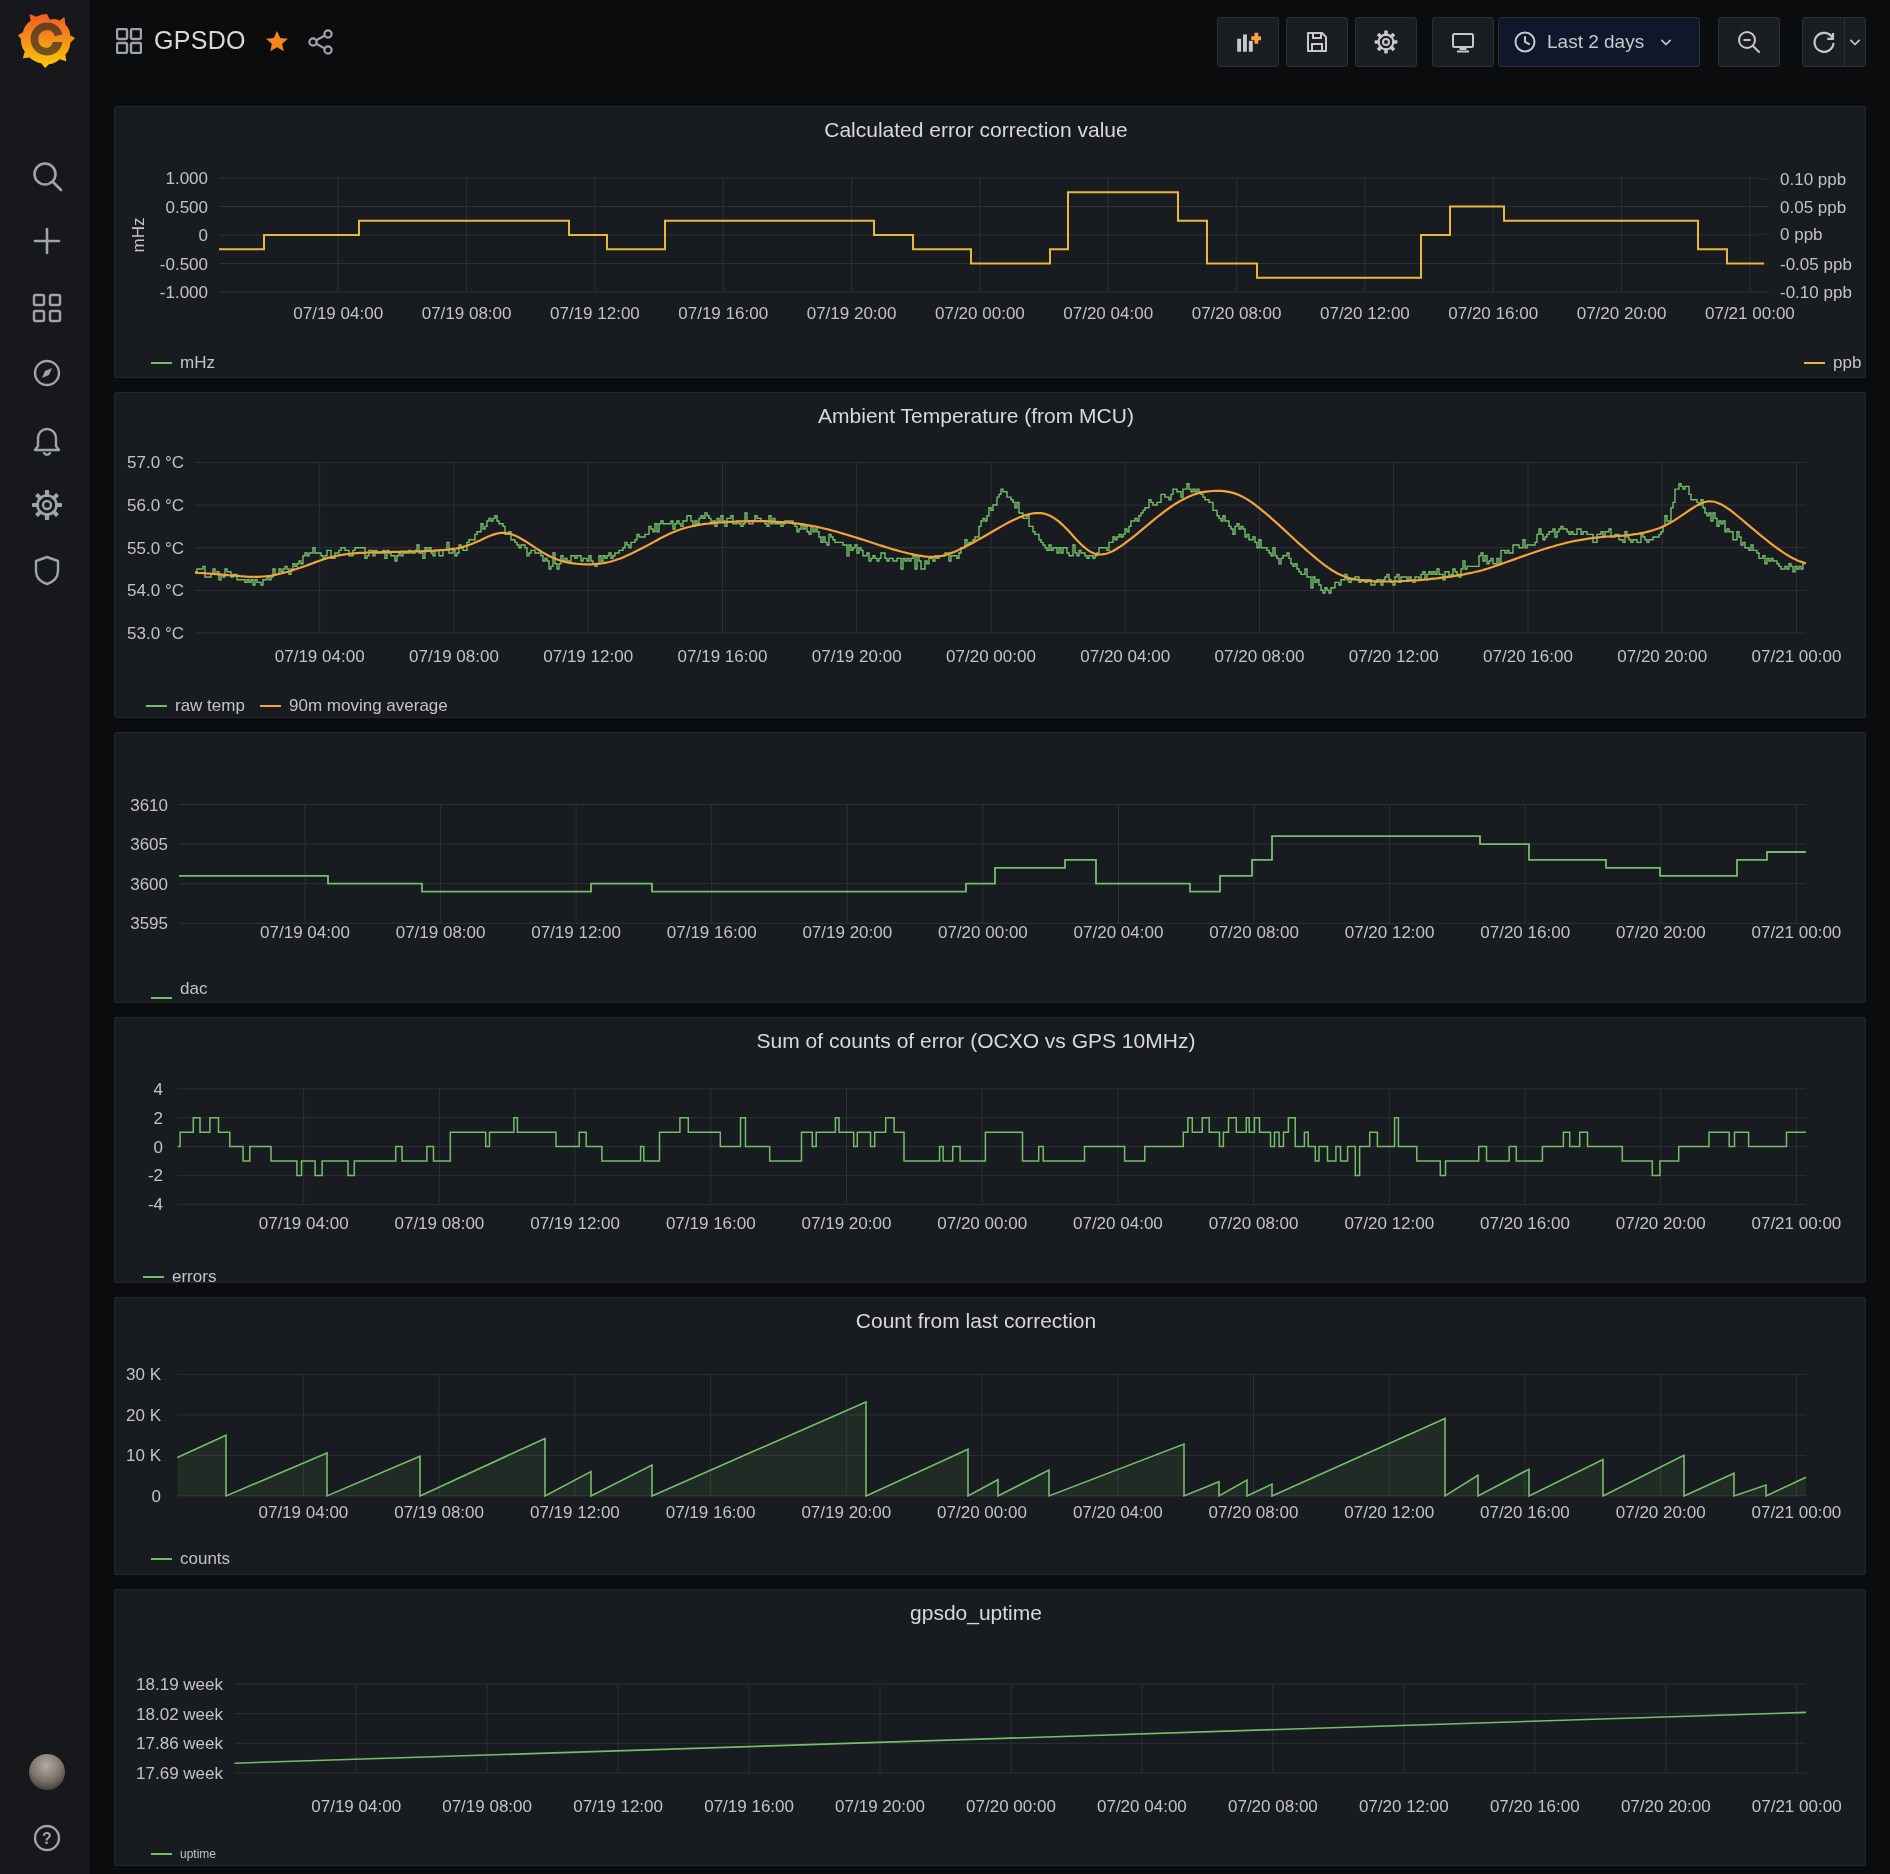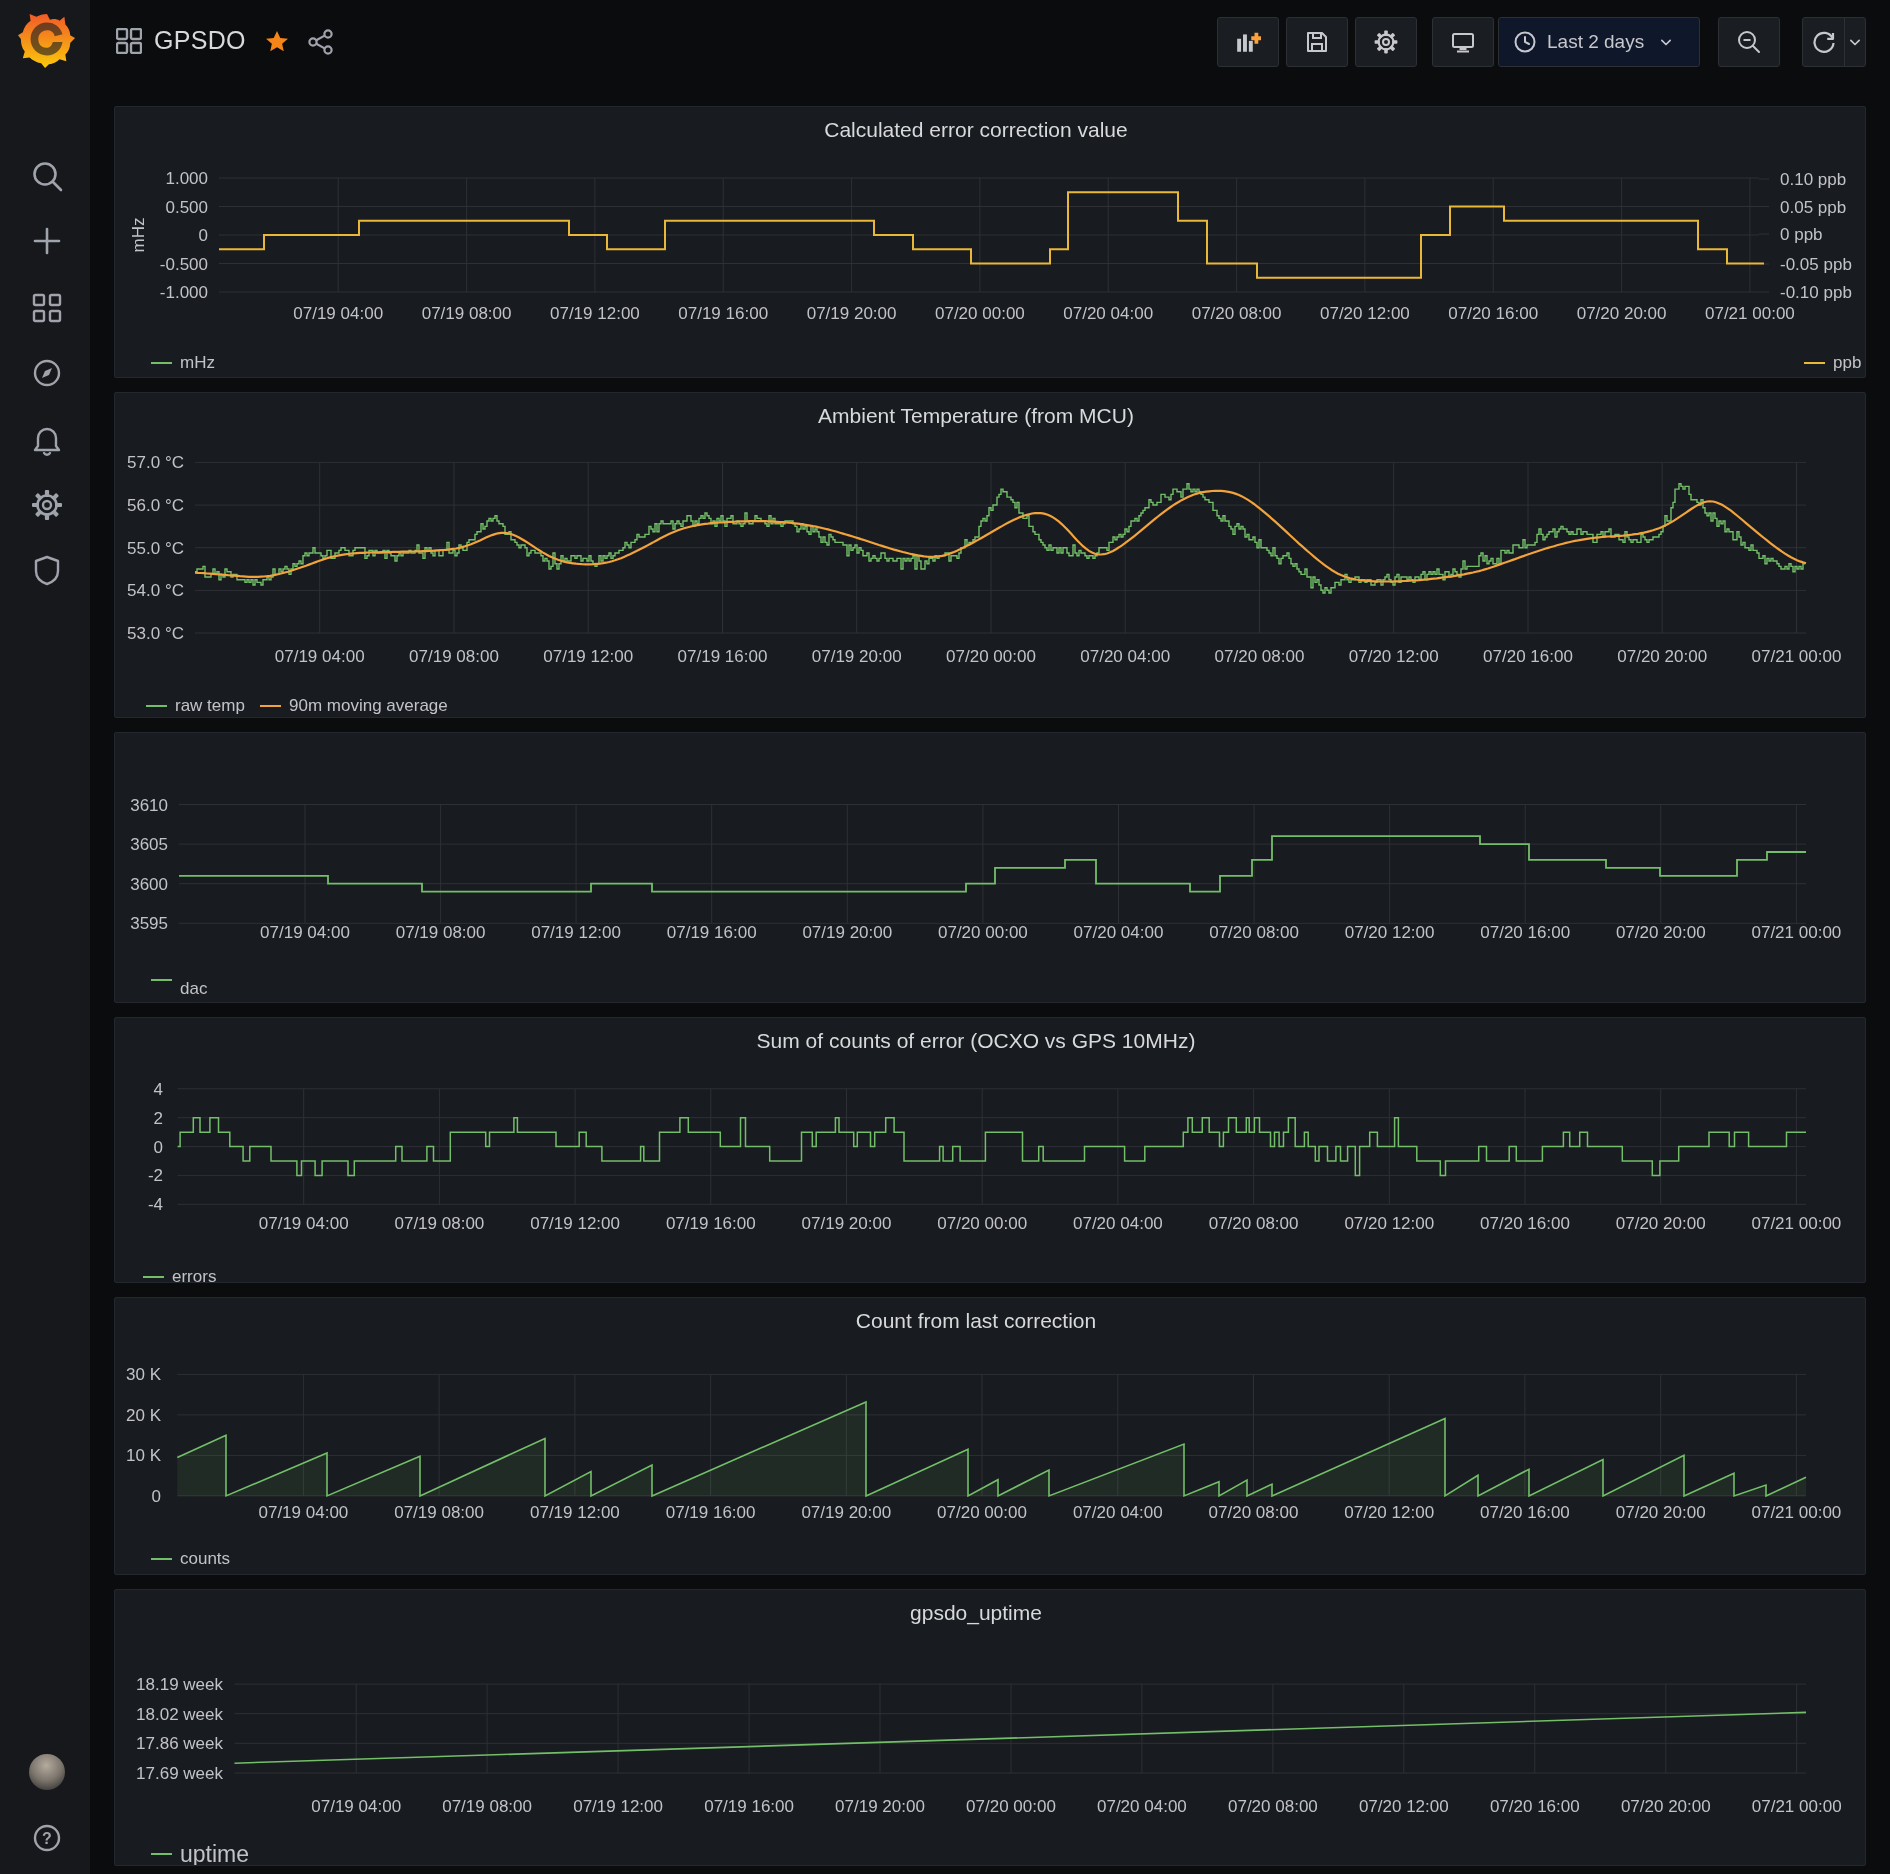--- a/index.html
+++ b/index.html
@@ -248,21 +248,21 @@
 <text x="846.3" y="937" text-anchor="middle" font-size="17" fill="#c2c3c8">07/19 20:00</text>
 <text x="981.9" y="937" text-anchor="middle" font-size="17" fill="#c2c3c8">07/20 00:00</text>
 <text x="1117.5" y="937" text-anchor="middle" font-size="17" fill="#c2c3c8">07/20 04:00</text>
 <text x="1253.1" y="937" text-anchor="middle" font-size="17" fill="#c2c3c8">07/20 08:00</text>
 <text x="1388.6" y="937" text-anchor="middle" font-size="17" fill="#c2c3c8">07/20 12:00</text>
 <text x="1524.2" y="937" text-anchor="middle" font-size="17" fill="#c2c3c8">07/20 16:00</text>
 <text x="1659.8" y="937" text-anchor="middle" font-size="17" fill="#c2c3c8">07/20 20:00</text>
 <text x="1795.4" y="937" text-anchor="middle" font-size="17" fill="#c2c3c8">07/21 00:00</text>
 <polyline points="178,874.8 327,874.8 327,882.7 421,882.7 421,890.6 590,890.6 590,882.7 651,882.7 651,890.6 965,890.6 965,882.7 994,882.7 994,866.9 1064,866.9 1064,858.9 1095,858.9 1095,882.7 1189,882.7 1189,890.6 1219,890.6 1219,874.8 1251,874.8 1251,858.9 1271,858.9 1271,835.2 1479,835.2 1479,843.1 1528,843.1 1528,858.9 1605,858.9 1605,866.9 1659,866.9 1659,874.8 1736,874.8 1736,858.9 1766,858.9 1766,851 1805,851" fill="none" stroke="#73bf69" stroke-width="1.8"></polyline>
   </svg>
-  <div style="position:absolute;left:36px;top:246px;height:20px;display:flex;align-items:flex-start;">
+  <div style="position:absolute;left:36px;top:246px;height:20px;display:flex;align-items:flex-end;">
       <div style="width:21px;height:2px;background:#73bf69;margin-right:8px;"></div>
       <span style="font-size:17px;color:#c2c3c8;white-space:nowrap;">dac</span>
     </div>
 </div>
 <div class="panel" style="left:114px;top:1017px;width:1752px;height:266px;">
   <div class="ptitle">Sum of counts of error (OCXO vs GPS 10MHz)</div>
   <svg width="1752" height="266" viewBox="114 1017 1752 266" style="position:absolute;left:0;top:0;">
   <line x1="302.7" y1="1087.8" x2="302.7" y2="1203.3" stroke="#2e3035" stroke-width="1"></line>
 <line x1="438.4" y1="1087.8" x2="438.4" y2="1203.3" stroke="#2e3035" stroke-width="1"></line>
 <line x1="574.1" y1="1087.8" x2="574.1" y2="1203.3" stroke="#2e3035" stroke-width="1"></line>
@@ -379,21 +379,21 @@
 <text x="1140.9" y="1811" text-anchor="middle" font-size="17" fill="#c2c3c8">07/20 04:00</text>
 <text x="1271.9" y="1811" text-anchor="middle" font-size="17" fill="#c2c3c8">07/20 08:00</text>
 <text x="1402.8" y="1811" text-anchor="middle" font-size="17" fill="#c2c3c8">07/20 12:00</text>
 <text x="1533.8" y="1811" text-anchor="middle" font-size="17" fill="#c2c3c8">07/20 16:00</text>
 <text x="1664.8" y="1811" text-anchor="middle" font-size="17" fill="#c2c3c8">07/20 20:00</text>
 <text x="1795.7" y="1811" text-anchor="middle" font-size="17" fill="#c2c3c8">07/21 00:00</text>
 <polyline points="233.5,1762.2 1805,1711.4" fill="none" stroke="#73bf69" stroke-width="1.6"></polyline>
   </svg>
   <div style="position:absolute;left:36px;top:254px;height:20px;display:flex;align-items:center;">
       <div style="width:21px;height:2px;background:#73bf69;margin-right:8px;"></div>
-      <span style="font-size:23px;color:#c2c3c8;white-space:nowrap;">uptime</span>
+      <span style="font-size:12px;color:#c2c3c8;white-space:nowrap;">uptime</span>
     </div>
 </div>
 <svg width="56" height="56" viewBox="-28 -28 56 56" style="position:absolute;left:19px;top:148px;">
     <circle cx="-2" cy="-2" r="10.5" fill="none" stroke="#9fa3ab" stroke-width="2.6"></circle>
     <line x1="6" y1="6" x2="14" y2="14" stroke="#9fa3ab" stroke-width="2.6" stroke-linecap="round"></line>
   </svg>
 <svg width="56" height="56" viewBox="-28 -28 56 56" style="position:absolute;left:19px;top:213px;">
     <line x1="-12" y1="0" x2="12" y2="0" stroke="#9fa3ab" stroke-width="2.6" stroke-linecap="round"></line>
     <line x1="0" y1="-12" x2="0" y2="12" stroke="#9fa3ab" stroke-width="2.6" stroke-linecap="round"></line>
   </svg>

